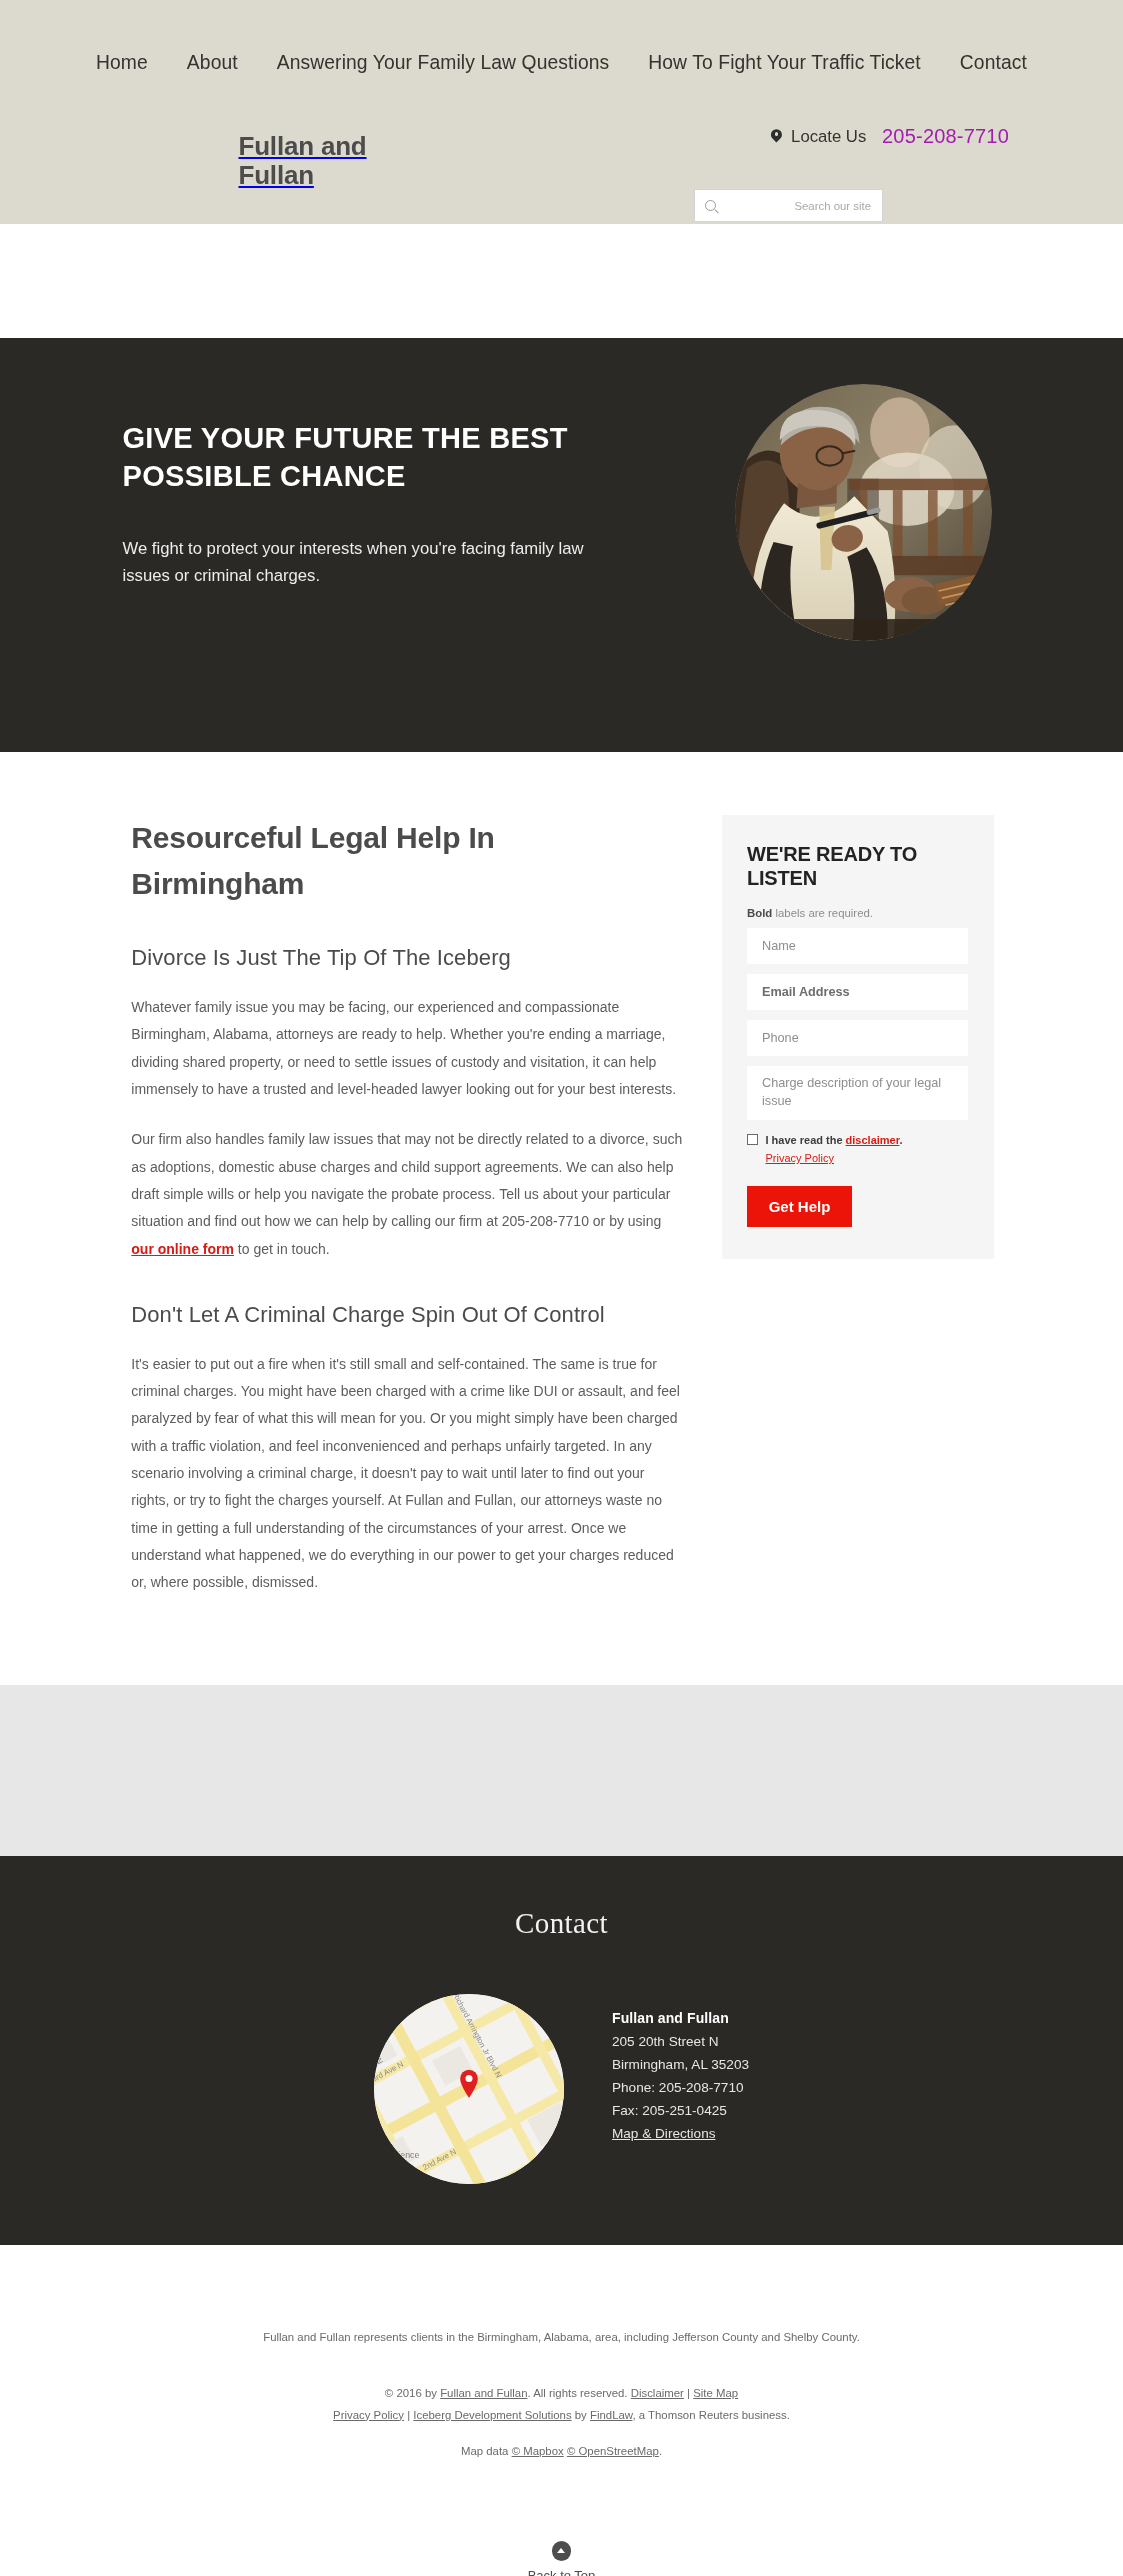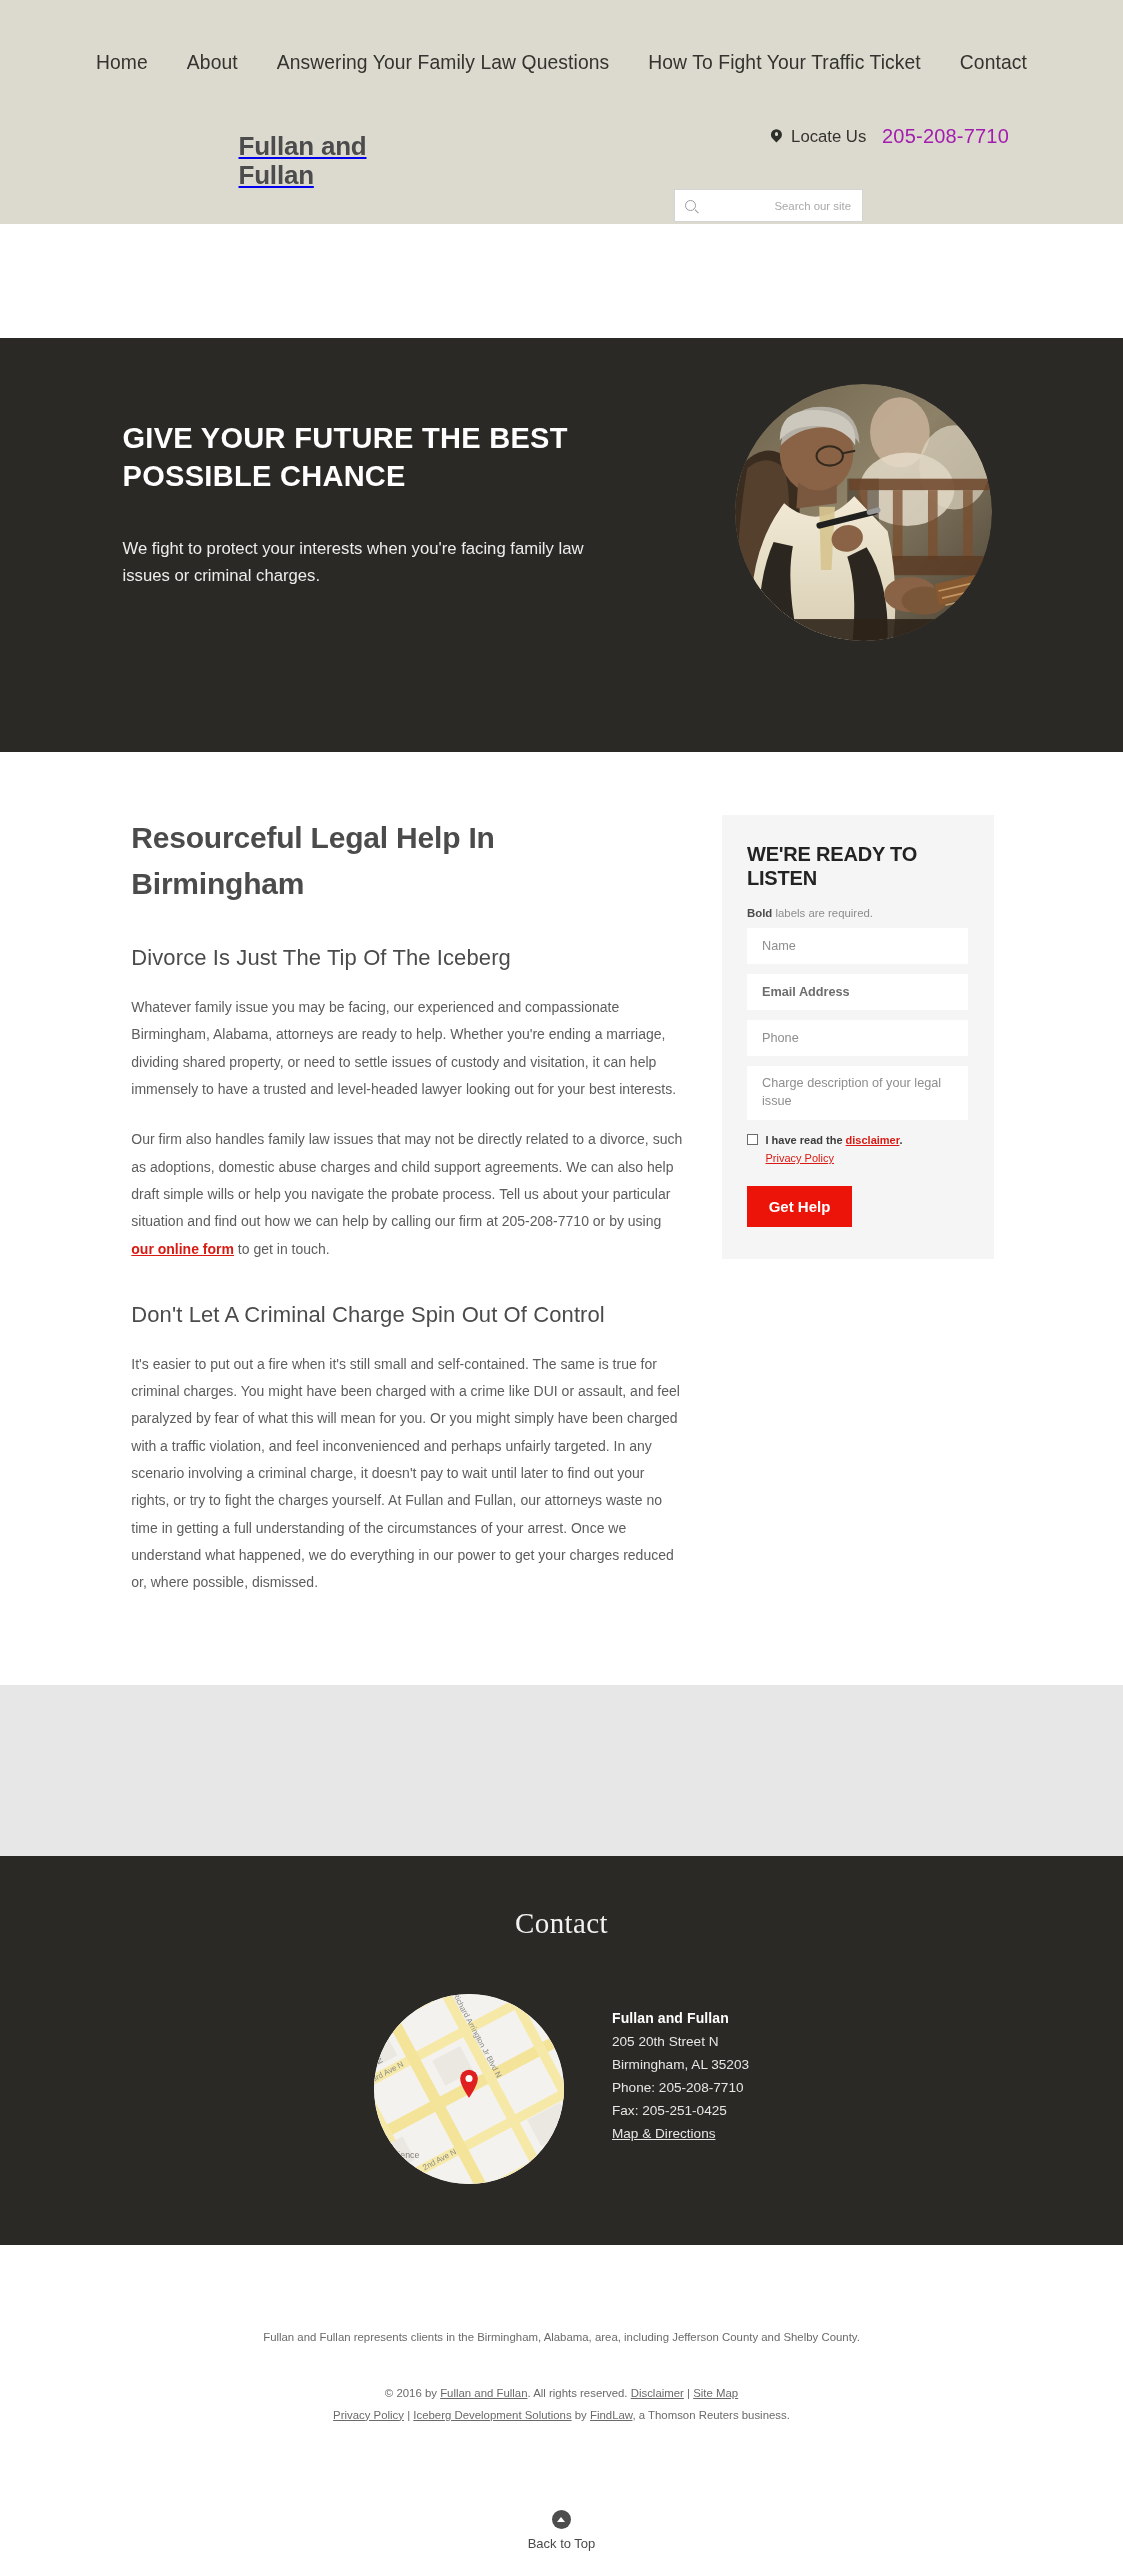--- a/index.html
+++ b/index.html
@@ -39,21 +39,21 @@
   .phone-top { color:#a21caf; font-size:20px; letter-spacing:0.2px; margin-left:7px; text-decoration:none;}
 
   
   .logobar { background:#fff; height:0; }
   .logoblock { position:absolute; left:116px; top:-92px; }
   .logo-text {
     font-size:26px; font-weight:bold; color:#4c4c4c; line-height:1.12;
     letter-spacing:-0.2px;
   }
   .searchbox{
-    position:absolute; right:138px; top:-35px;
+    position:absolute; right:118px; top:-35px;
     width:189px; height:33px; border:0.9px solid #d4d4d4; background:#fff;
     display:flex; align-items:center; padding:0 10.5px;
   }
   .search-icon{
     width:11.4px;height:11.4px;border:1.4px solid #9b9b9b;border-radius:50%;
     position:relative; flex:0 0 auto;
   }
   .search-icon:after{
     content:"";position:absolute;right:-4.4px;bottom:-2.6px;width:5.3px;height:1.4px;
     background:#9b9b9b;transform:rotate(45deg);
@@ -380,19 +380,20 @@
 </footer>
 
 <div class="botfoot">
   <div class="servearea">Fullan and Fullan represents clients in the Birmingham, Alabama, area, including Jefferson County and Shelby County.</div>
 
   <div class="legal">
     <div><span>© 2016 by </span><a href="#">Fullan and Fullan</a><span>. All rights reserved. </span><a href="#">Disclaimer</a><span> | </span><a href="#">Site Map</a></div>
     <div><a href="#">Privacy Policy</a><span> | </span><a href="#">Iceberg Development Solutions</a><span> by </span><a href="#">FindLaw</a><span>, a Thomson Reuters business.</span></div>
   </div>
 
+  <div class="mapattr"><span>Map data </span><a href="#">© Mapbox</a><span> </span><a href="#">© OpenStreetMap</a><span>.</span></div>
 
   <a href="#" class="backtotop" style="display:block;text-decoration:none;">
     <div class="btt-circle"></div>
     <div class="btt-label">Back to Top</div>
   </a>
 </div>
 
 
 </body></html>

